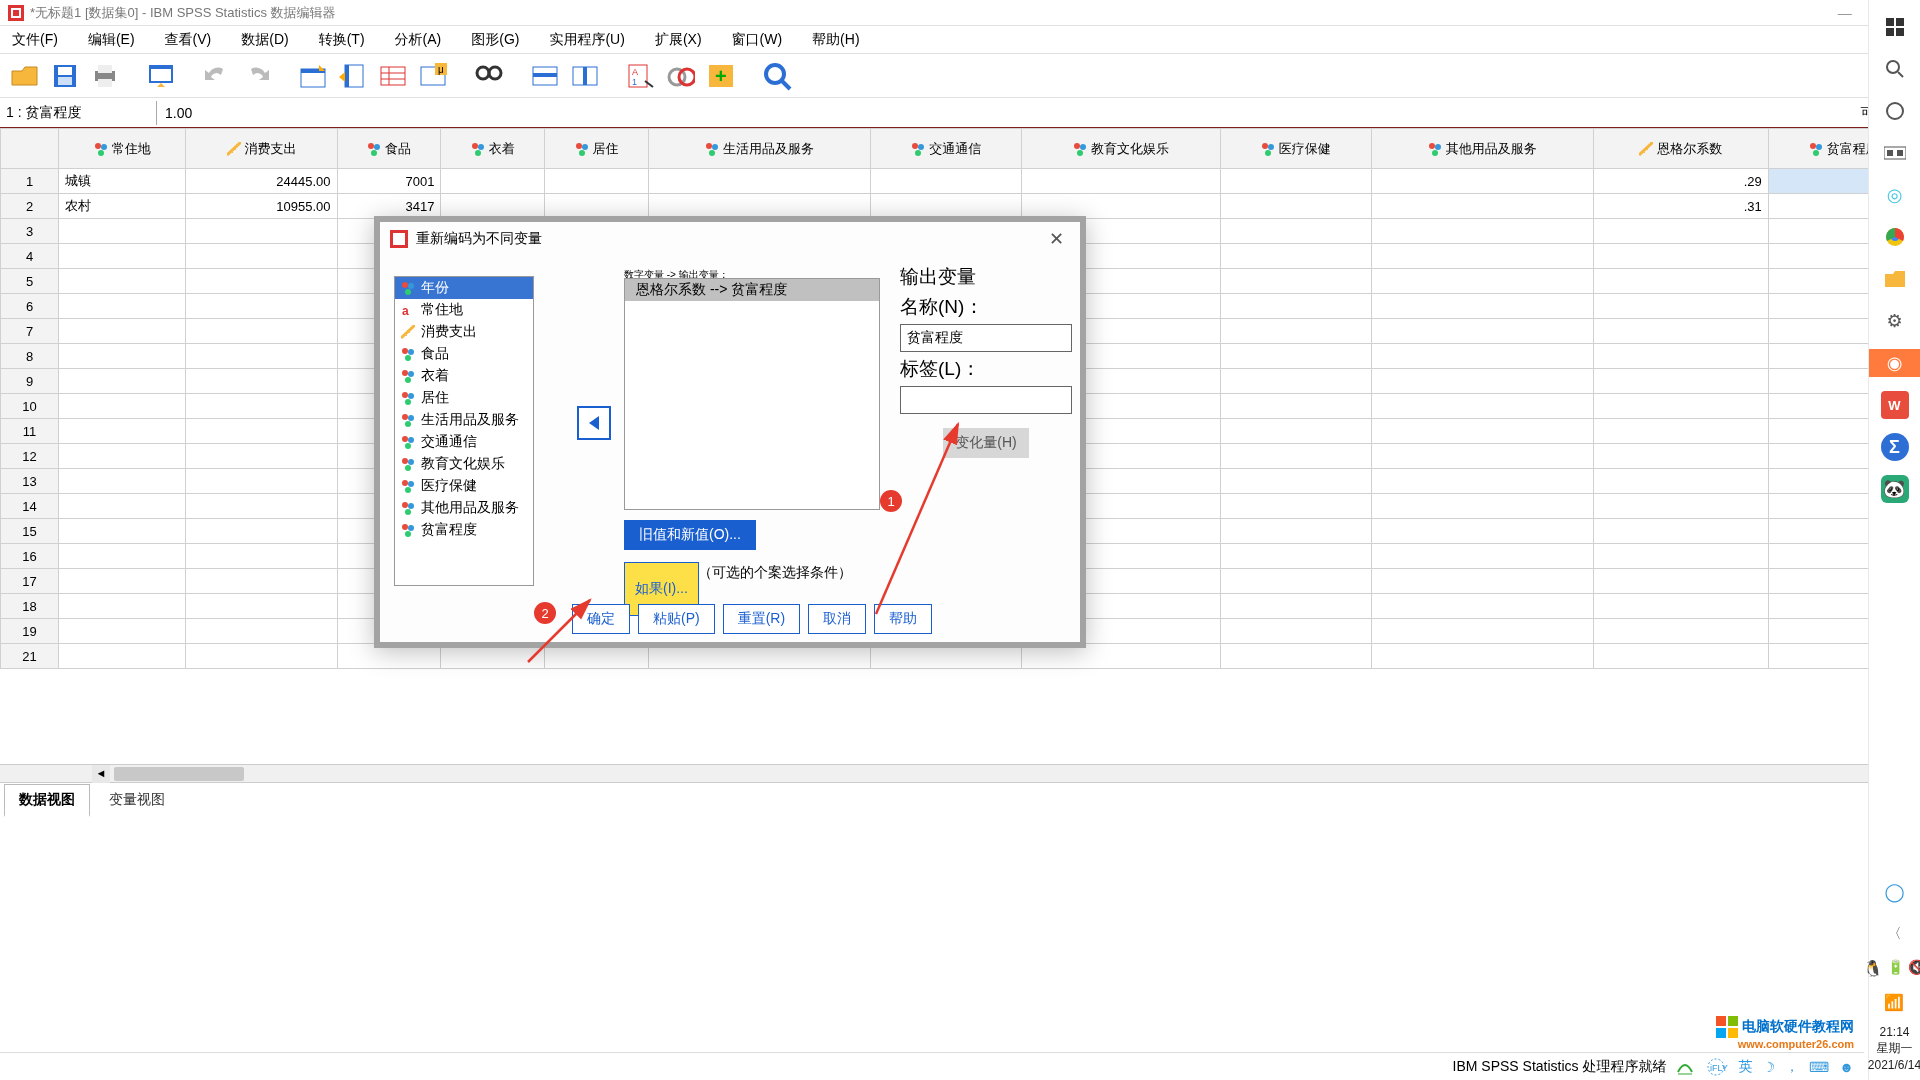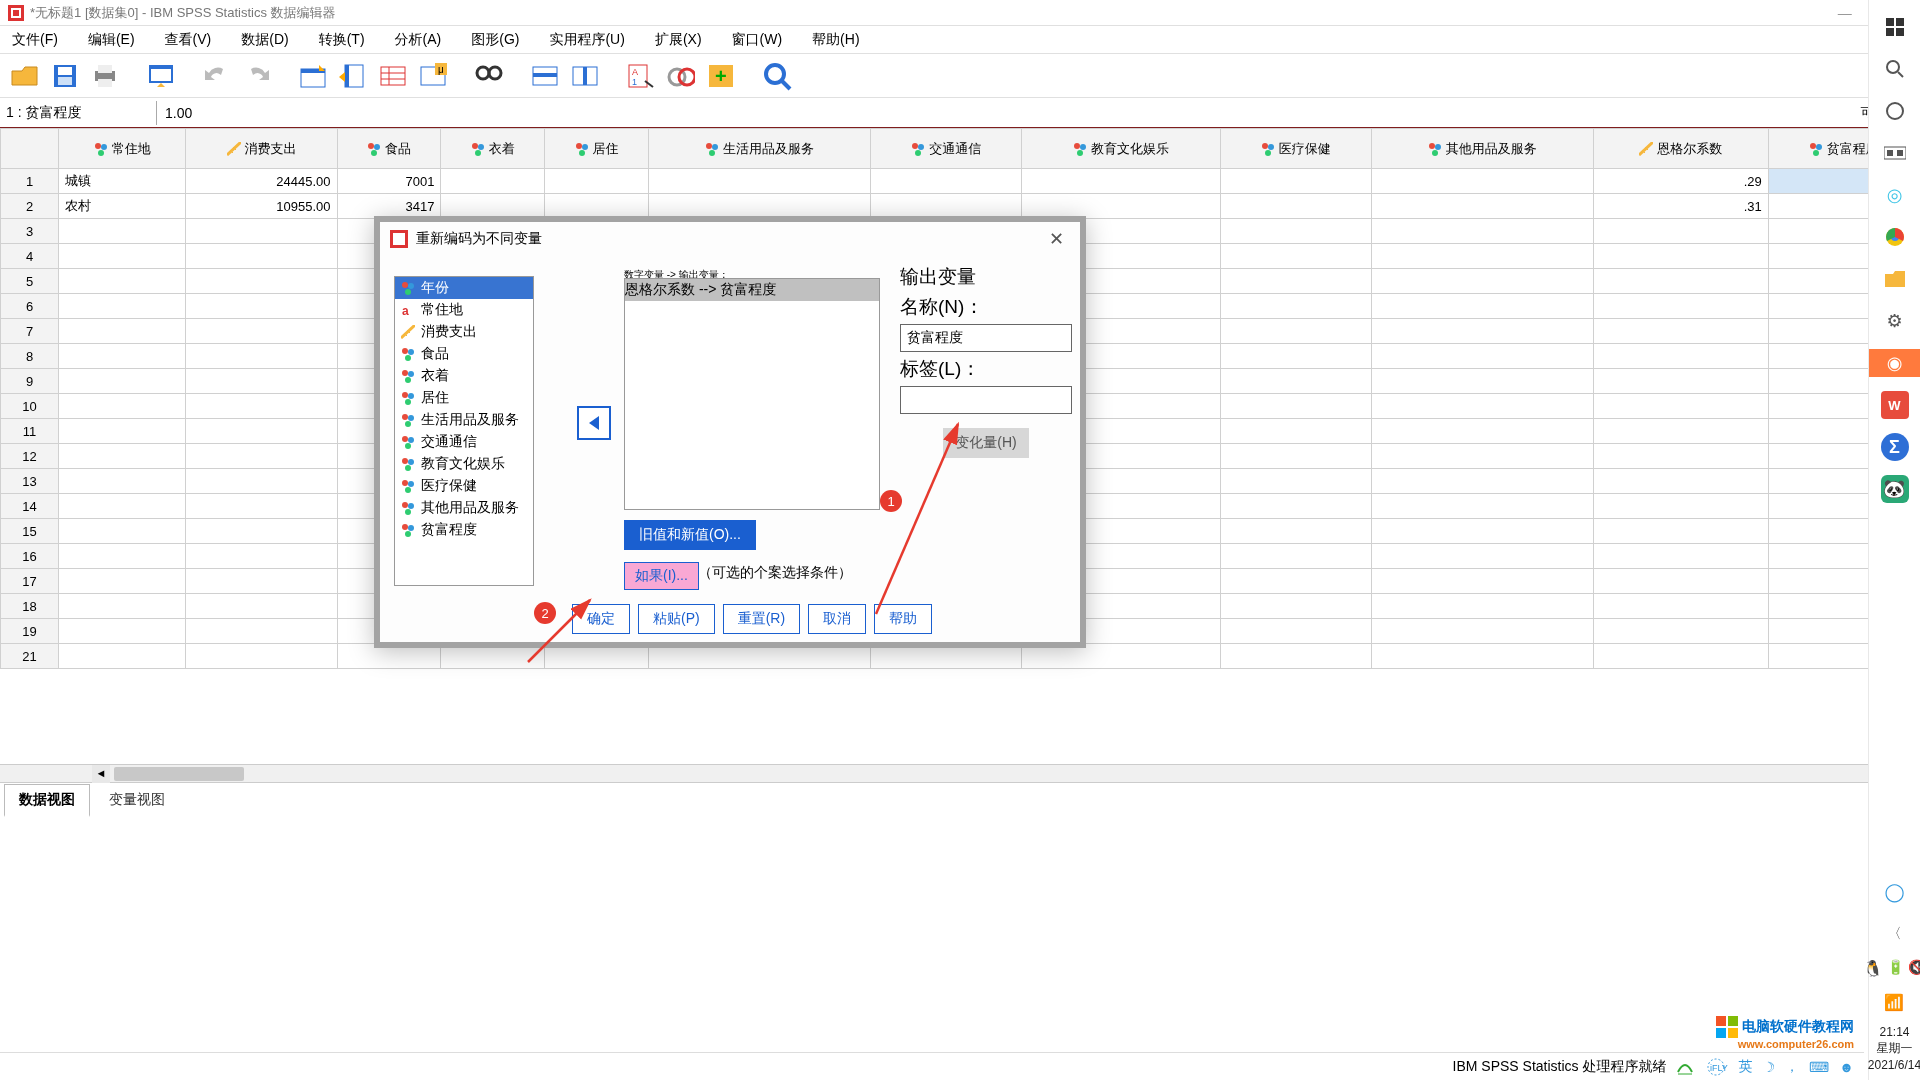--- a/index.html
+++ b/index.html
@@ -61,27 +61,27 @@
 .dialog .dlg-title .dlg-icon{width:18px;height:18px; margin-right:8px;}
 .dialog .dlg-close{margin-left:auto; font-size:18px; color:#555; padding:0 6px;}
 .dialog .dlg-body { padding: 8px 18px; position:relative; height: calc(100% - 34px);}
 .varlist { position:absolute; left:14px; top:20px; width:140px; height:310px; border:1px solid #999; background:#fff; overflow:auto;}
 .varlist .vi{ display:flex; align-items:center; gap:6px; padding:2px 6px; font-size:14px;}
 .varlist .vi.sel{ background:#3874d1; color:#fff;}
 .vi-icon{width:14px;height:14px; flex:0 0 auto;}
 .movebtn{ position:absolute; left:197px; top:150px; width:34px; height:34px; border:2px solid #1a5fd0; background:#fff; display:flex; align-items:center; justify-content:center;}
 .maplabel{position:absolute; left:244px; top:12px; font-size:10px;}
 .maplist{position:absolute; left:244px; top:22px; width:256px; height:232px; border:1px solid #999; background:#fff;}
-.maplist .mi{background:#c0c0c0; padding:2px 0; font-size:14px;}
+.maplist .mi{background:#c0c0c0; padding:2px 11px; font-size:14px;}
 .outgrp{position:absolute; left:520px; top:4px; width:172px;}
 .outgrp .lbl{font-size:19px; margin-top:4px;}
 .outgrp input{width:100%; height:28px; border:1px solid #666; padding:0 6px; font-size:14px; margin-top:4px;}
 .chgbtn{display:block; margin:14px auto 0; padding:6px 12px; background:#d7d7d7; border:none; font-size:14px; color:#555;}
 .oldnew{position:absolute; left:244px; top:264px; padding:5px 14px; background:#1a5fd0; color:#fff; border:1px solid #1a5fd0; font-size:14px;}
-.ifbtn{position:absolute; left:244px; top:306px; padding:4px 10px; border:1px solid #1a5fd0; color:#1a5fd0; background:#f9a8d4; font-size:14px;}
+.ifbtn{position:absolute; left:244px; top:306px; padding:17px 10px; border:1px solid #1a5fd0; color:#1a5fd0; background:#fde047; font-size:14px;}
 .ifnote{position:absolute; left:318px; top:308px; font-size:14px;}
 .btnrow{position:absolute; left:192px; top:348px; display:flex; gap:8px;}
 .btnrow button{padding:5px 14px; border:1px solid #1a5fd0; color:#1a5fd0; background:#fff; font-size:14px;}
 .numcircle{width:22px;height:22px; border-radius:50%; background:#e63a2e; color:#fff; font-size:13px; display:flex; align-items:center; justify-content:center; position:absolute;}
 
 svg{display:block;}
 </style>
 </head>
 <body>
 

